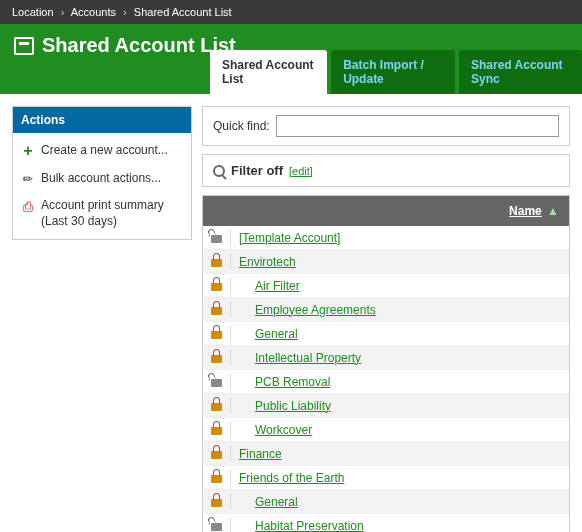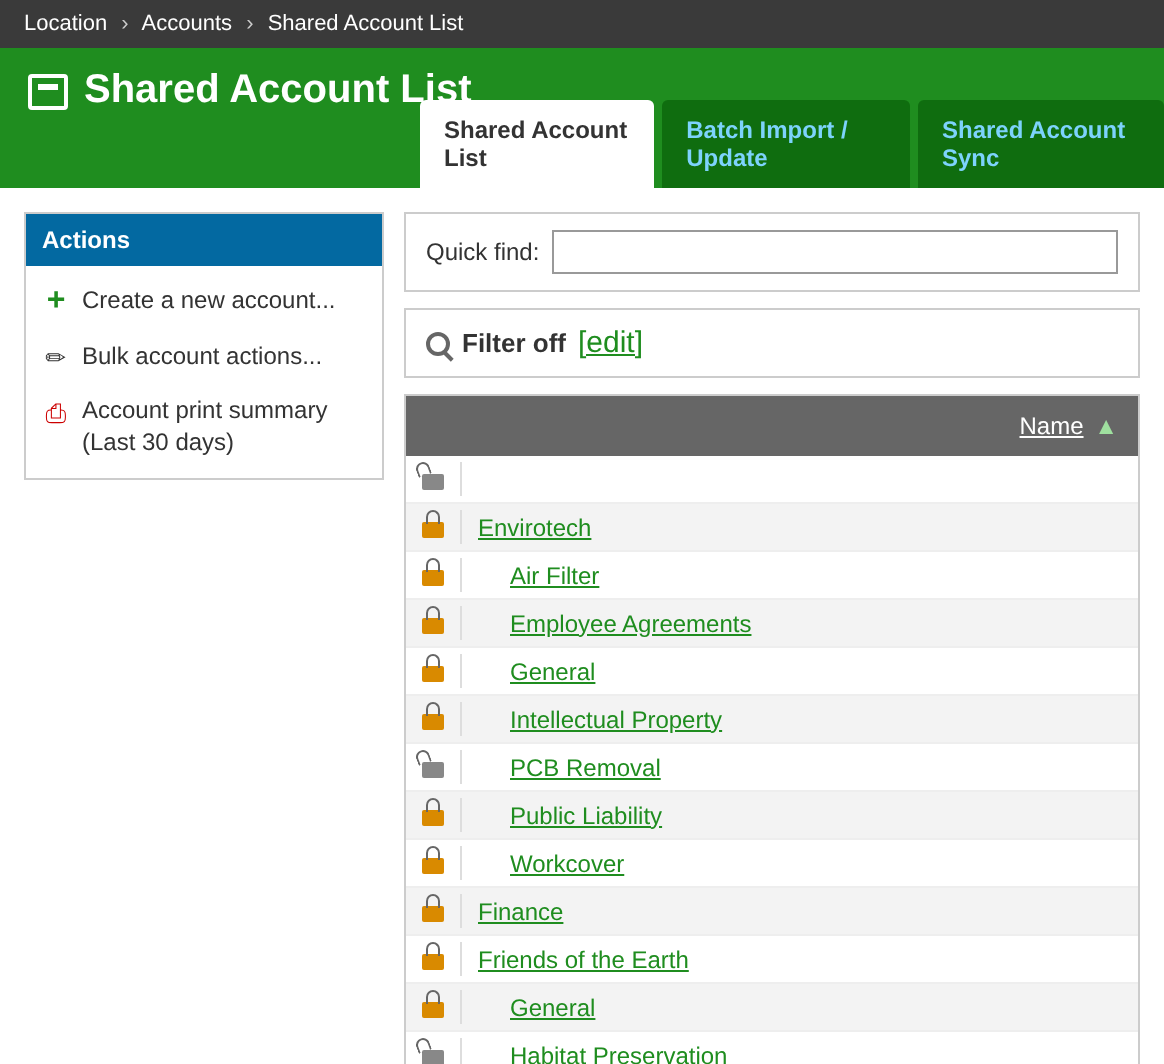--- a/index.html
+++ b/index.html
@@ -24,24 +24,24 @@
 .ic-plus{color:#1f8d1f;font-weight:bold;font-size:16px;line-height:14px;text-align:center}
 .ic-pdf{color:#c00;font-size:13px;text-align:center}
 .ic-wand{transform:rotate(-45deg);font-size:12px;text-align:center}
 .main{flex:1;min-width:0}
 .qf{border:1px solid #ccc;background:#fff;padding:8px 10px;margin-bottom:8px;display:flex;align-items:center;gap:6px}
 .qf input{flex:1;border:1px solid #999;padding:3px 5px;font-size:12px}
 .filterbar{border:1px solid #ccc;background:#fff;padding:8px 10px;margin-bottom:8px;display:flex;align-items:center;gap:6px}
 .mag{display:inline-block;width:12px;height:12px;border:2px solid #666;border-radius:50%;position:relative}
 .mag:after{content:'';position:absolute;width:6px;height:2px;background:#666;bottom:-3px;right:-4px;transform:rotate(45deg)}
 .filterbar b{font-size:13px}
-.filterbar a{color:#1f8d1f;font-size:15px}
+.filterbar a{color:#1f8d1f;font-size:11px}
 .tbl{border:1px solid #ccc;overflow:hidden}
 .tbl-h{background:#666;color:#fff;padding:8px 10px;position:relative;text-align:right}
-.tbl-h .hlabel{text-decoration:underline;font-weight:normal}
+.tbl-h .hlabel{text-decoration:underline;font-weight:bold}
 .tbl-h .sort{color:#9fe09f;margin-left:2px}
 .rows{}
 .row{display:flex;align-items:center;height:24px;border-bottom:1px solid #eee}
 .row:nth-child(even){background:#f3f3f3}
 .row .c0{width:28px;text-align:center;border-right:1px solid #ddd}
 .row .c1{flex:1;padding-left:8px}
 .row a{color:#1f8d1f;text-decoration:underline;font-size:12px}
 .indent1{padding-left:24px!important}
 .lock{width:11px;height:14px;display:inline-block;position:relative}
 .lock:before{content:'';position:absolute;bottom:0;left:0;width:11px;height:8px;border-radius:1px}
@@ -113,20 +113,21 @@
     </div>
 
     <div class="tbl">
       <div class="tbl-h">
         <span class="hlabel">Name</span>
         <span class="sort">▲</span>
       </div>
       <div class="rows" id="rows">
           <div class="row">
             <div class="c0"><span class="lock lk-open open"></span></div>
+            <div class="c1"><a href="#">[Template Account]</a></div>
           </div>
           <div class="row">
             <div class="c0"><span class="lock lk-locked"></span></div>
             <div class="c1"><a href="#">Envirotech</a></div>
           </div>
           <div class="row">
             <div class="c0"><span class="lock lk-locked"></span></div>
             <div class="c1 indent1"><a href="#">Air Filter</a></div>
           </div>
           <div class="row">

